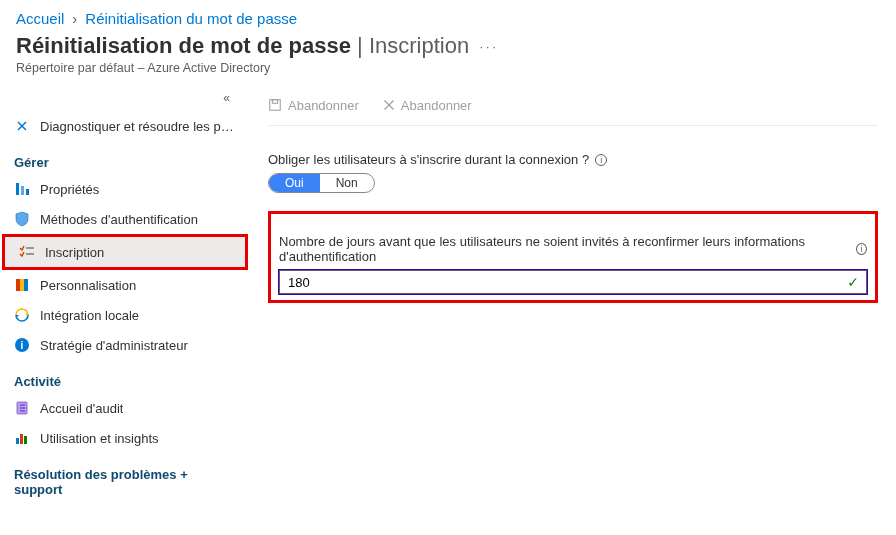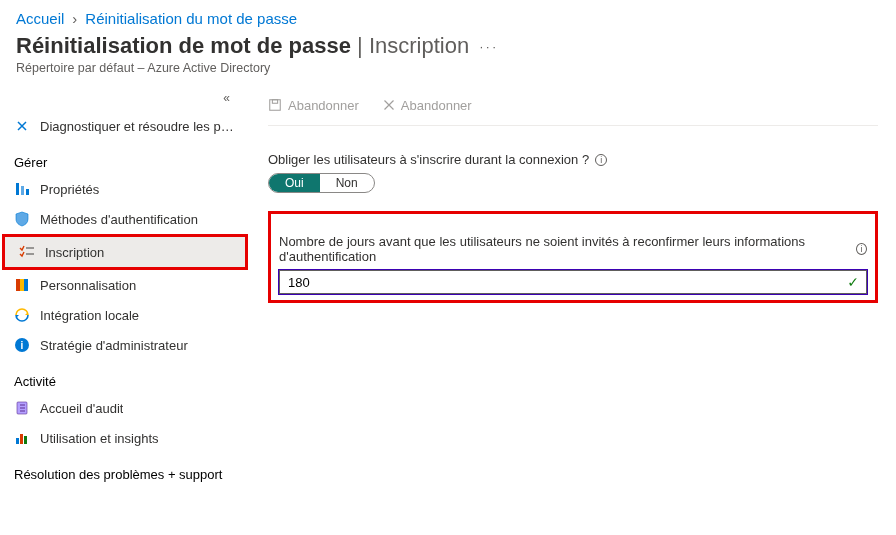--- a/index.html
+++ b/index.html
@@ -12,33 +12,33 @@
   .title-row h1 .sub { font-weight: 400; color: #605e5c; }
   .title-row .more { color: #605e5c; letter-spacing: 2px; cursor: pointer; }
   .subtitle { padding: 0 16px 10px 16px; font-size: 12.5px; color: #605e5c; }
   .body { display: flex; height: calc(100% - 92px); }
   .sidebar { width: 250px; padding: 4px 0 10px 0; overflow-y: auto; }
   .collapse-row { text-align: right; padding: 2px 20px 6px 0; color: #605e5c; font-size: 12px; }
   .sb-item { display: flex; align-items: center; gap: 10px; height: 30px; padding: 0 14px; cursor: pointer; font-size: 13px; white-space: nowrap; overflow: hidden; text-overflow: ellipsis; }
   .sb-item.selected { background: #edebe9; position: relative; }
   .sb-item .icon { width: 16px; height: 16px; flex: 0 0 16px; display: flex; align-items: center; justify-content: center; }
   .sb-item .label { overflow: hidden; text-overflow: ellipsis; }
-  .sb-header { padding: 14px 14px 4px 14px; font-size: 13px; font-weight: 400; color: #000000; }
+  .sb-header { padding: 14px 14px 4px 14px; font-size: 13px; font-weight: 700; color: #0c4a6e; }
   .highlight-red { border: 3px solid #e60000; }
   .sb-highlight { margin: 0 2px; }
   .main { flex: 1; padding: 6px 18px 10px 18px; position: relative; }
   .toolbar { display: flex; align-items: center; gap: 24px; height: 28px; color: #a19f9d; font-size: 13px; }
   .toolbar .tbtn { display: flex; align-items: center; gap: 6px; cursor: pointer; }
   .divider { border: 0; border-top: 1px solid #edebe9; margin: 6px 0 26px 0; }
   .field-row { margin-bottom: 18px; margin-top: 24px; }
   .field-label { display: flex; align-items: center; gap: 6px; font-size: 13px; margin-bottom: 6px; }
   .info-circle { width: 12px; height: 12px; border: 1px solid #605e5c; border-radius: 50%; display: inline-flex; align-items: center; justify-content: center; font-size: 9px; color: #605e5c; }
   .toggle-pill { display: inline-flex; border: 1px solid #8a8886; border-radius: 12px; overflow: hidden; height: 20px; font-size: 12px; }
   .toggle-pill .opt { padding: 1px 16px; display: flex; align-items: center; cursor: pointer; }
-  .toggle-pill .opt.active { background: #0f766e; color: #fff; }
+  .toggle-pill .opt.active { background: #3b82f6; color: #fff; }
   .days-block { border: 3px solid #e60000; padding: 20px 8px 6px 8px; }
   .days-input-wrap { position: relative; }
   .days-input { width: 100%; border: 1px solid #605e5c; outline: 1px solid #3b01b3; padding: 3px 30px 3px 8px; font-size: 13px; height: 24px; }
   .check-after { position: absolute; right: 8px; top: 4px; color: #107c10; font-size: 14px; }
   svg { display: block; }
 </style>
 </head>
 <body>
 
 <div class="breadcrumb">

